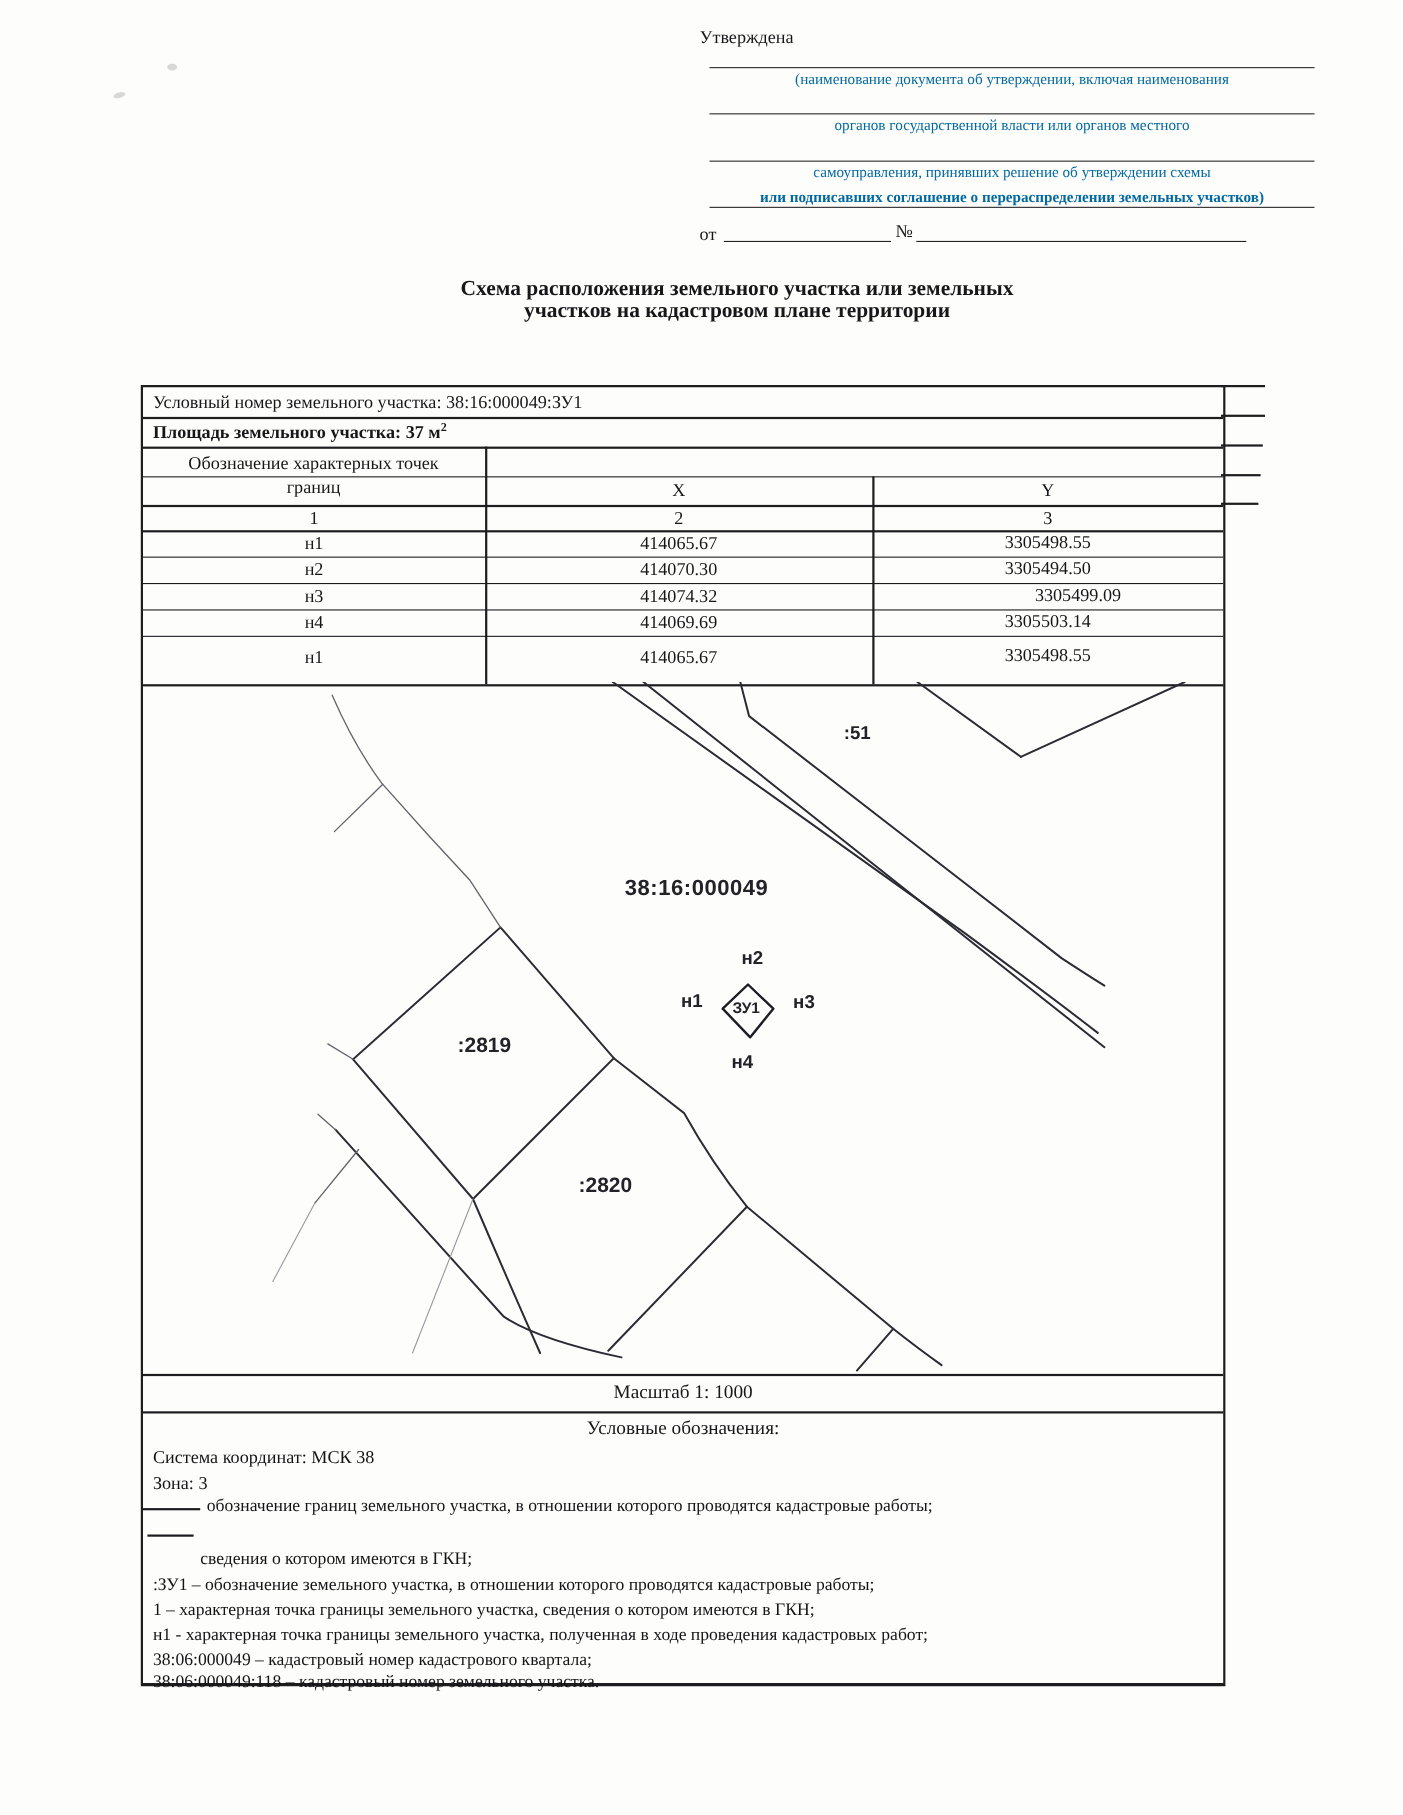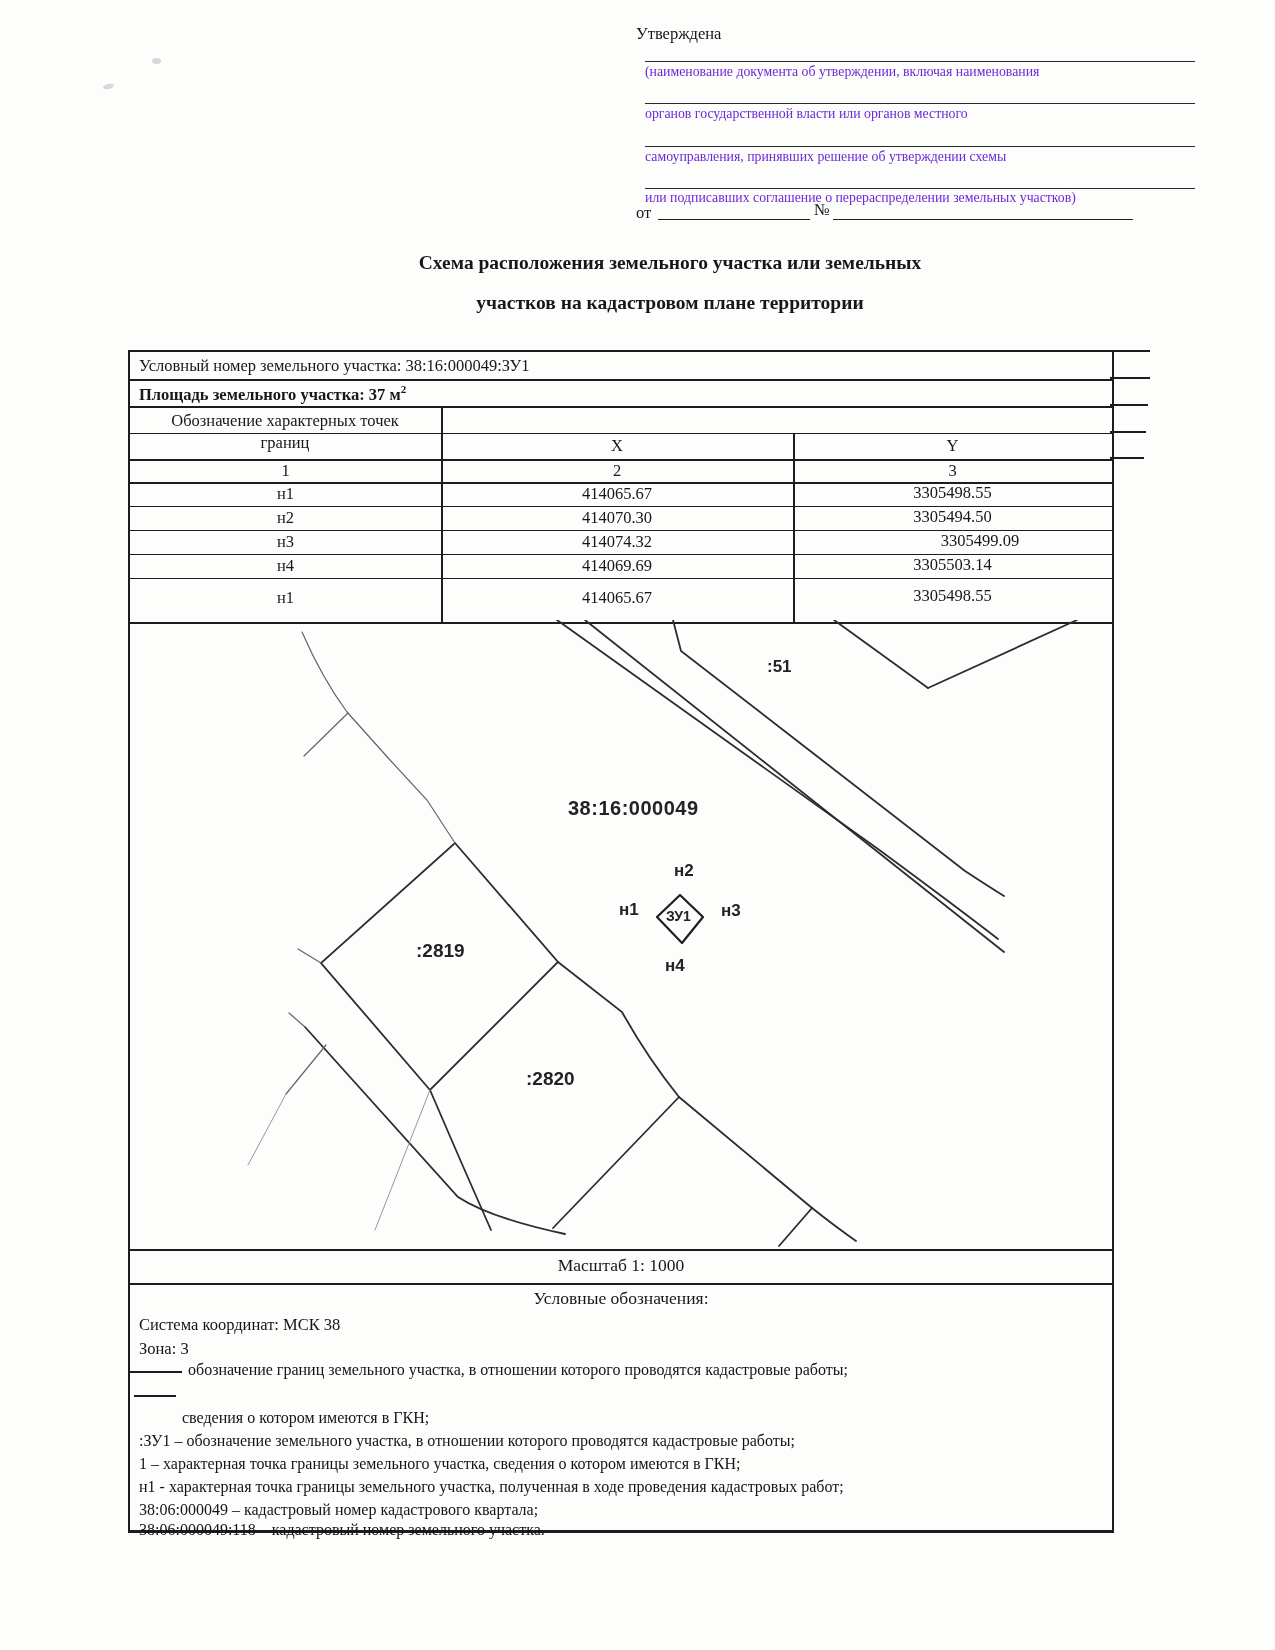--- a/index.html
+++ b/index.html
@@ -3,21 +3,21 @@
 <meta charset="utf-8">
 <style>
   html,body{margin:0;padding:0;background:#ffffff;}
   #page{position:relative;width:1275px;height:1650px;background:#fdfdfc;overflow:hidden;
         font-family:"Liberation Serif", serif;color:#17171a;}
   .abs{position:absolute;}
   .ser{font-family:"Liberation Serif", serif;}
   .hline{position:absolute;height:0;border-top:2px solid #1d1d20;}
   .vline{position:absolute;width:0;border-left:2px solid #1d1d20;}
   .cell{position:absolute;text-align:center;font-size:16.5px;}
-  .cap{position:absolute;left:645px;width:550px;font-size:13.8px;color:#6d28d9;}
+  .cap{position:absolute;left:645px;width:550px;text-align:center;font-size:13.8px;color:#0369a1;}
   .capline{position:absolute;left:645px;width:550px;border-top:1.4px solid #28282c;}
   .maplabel{position:absolute;font-family:"Liberation Sans", sans-serif;font-weight:600;color:#222228;}
   .legrow{position:absolute;font-size:16px;color:#141417;}
   .dash{position:absolute;border-top:2.6px solid #1b1b1f;height:0;}
   .smudge{position:absolute;background:#c7c7c9;border-radius:50%;opacity:.7;}
 </style>
 </head>
 <body>
 
 <div id="page">
@@ -30,29 +30,29 @@
   <div class="capline" style="top:61px;"></div>
   <div class="cap" style="top:64px;">(наименование документа об утверждении, включая наименования</div>
 
   <div class="capline" style="top:103px;"></div>
   <div class="cap" style="top:106px;">органов государственной власти или органов местного</div>
 
   <div class="capline" style="top:146px;"></div>
   <div class="cap" style="top:149px;">самоуправления, принявших решение об утверждении схемы</div>
 
   <div class="capline" style="top:188px;"></div>
-  <div class="cap" style="top:190px;">или подписавших соглашение о перераспределении земельных участков)</div>
+  <div class="cap" style="top:172px;font-weight:bold;">или подписавших соглашение о перераспределении земельных участков)</div>
 
   <div class="abs ser" style="left:636px;top:203px;font-size:16.5px;">от</div>
   <div class="abs" style="left:658px;top:219px;width:152px;border-top:1.6px solid #222;"></div>
   <div class="abs ser" style="left:814px;top:200px;font-size:16.5px;">№</div>
   <div class="abs" style="left:833px;top:219px;width:300px;border-top:1.6px solid #222;"></div>
 
   <div class="abs ser" style="left:170px;top:252px;width:1000px;text-align:center;font-size:19.5px;font-weight:bold;">Схема расположения земельного участка или земельных</div>
-  <div class="abs ser" style="left:170px;top:292px;width:1000px;text-align:center;font-size:19.5px;font-weight:bold;">участков на кадастровом плане территории</div>
+  <div class="abs ser" style="left:170px;top:272px;width:1000px;text-align:center;font-size:19.5px;font-weight:bold;">участков на кадастровом плане территории</div>
 
   <div class="abs" style="left:128px;top:350px;width:982px;height:1178px;border:2px solid #1d1d20;border-bottom-width:3px;">
 
     <div class="hline" style="left:0;top:27px;width:100%;"></div>
     <div class="hline" style="left:0;top:54px;width:100%;"></div>
     <div class="hline" style="left:0;top:81px;width:100%;border-top-width:1.6px;"></div>
     <div class="hline" style="left:0;top:107px;width:100%;"></div>
     <div class="hline" style="left:0;top:130px;width:100%;"></div>
     <div class="hline" style="left:0;top:154px;width:100%;border-top-width:1.6px;"></div>
     <div class="hline" style="left:0;top:178px;width:100%;border-top-width:1.6px;"></div>

